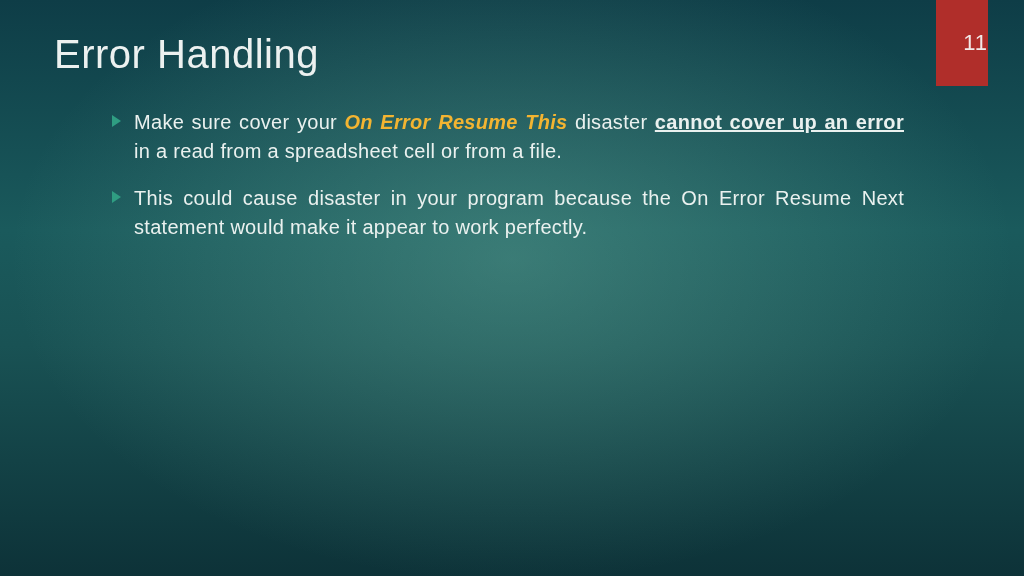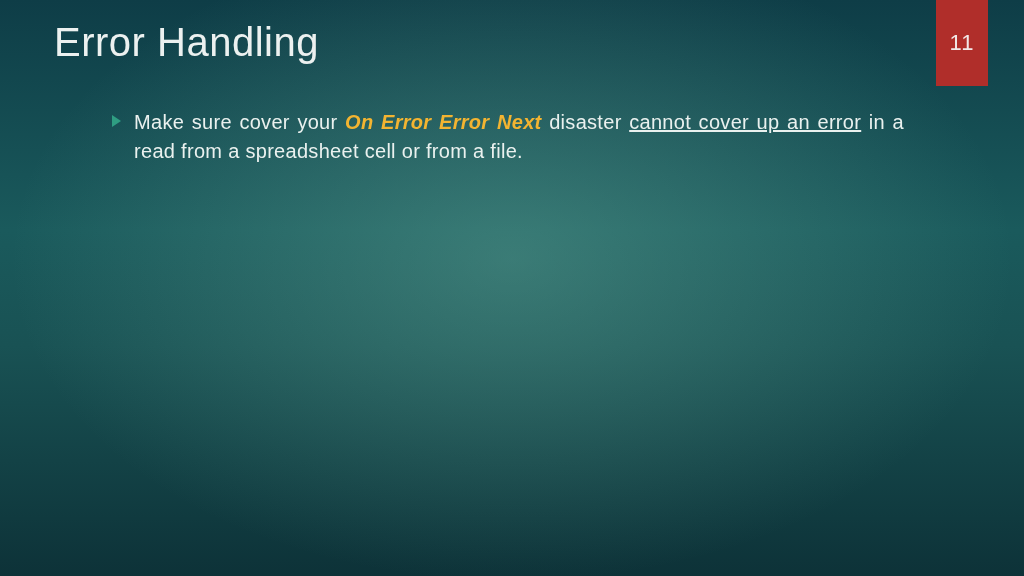--- a/index.html
+++ b/index.html
@@ -14,30 +14,30 @@
   }
   .ribbon {
     position: absolute;
     top: 0;
     right: 36px;
     width: 52px;
     height: 86px;
     background: #b02e2a;
     display: flex;
     align-items: center;
-    justify-content: center;
+    justify-content: flex-end;
     color: #f2e9e8;
     font-size: 22px;
     font-weight: 300;
     letter-spacing: 1px;
   }
   .title {
     position: absolute;
     left: 54px;
-    top: 20px;
+    top: 32px;
     font-size: 40px;
     font-weight: 300;
     color: #ecf1f0;
     letter-spacing: 0.5px;
   }
   .content {
     position: absolute;
     left: 112px;
     right: 120px;
     top: 108px;
@@ -61,34 +61,38 @@
     border-bottom: 6px solid transparent;
     border-left: 9px solid #2f9d82;
   }
   .hl {
     color: #f3b431;
     font-weight: bold;
     font-style: italic;
   }
   .ul {
     text-decoration: underline;
-    font-weight: normal;
+    font-weight: bold;
   }
 </style>
 </head>
 <body>
 
 <div class="ribbon">
   <span>11</span>
 </div>
 
 <h1 class="title">Error Handling</h1>
 
 <div class="content">
 
 
   <div class="bullet-item">
     <span class="marker"></span>
-    <span>Make sure cover your </span><span class="hl">On Error Error Next</span><span> disaster </span><span class="ul">cannot cover up an error</span><span> in a read from a spreadsheet cell or from a file.</span>
+    <span>Make sure cover your </span><span class="hl">On Error Resume This</span><span> disaster </span><span class="ul">cannot cover up an error</span><span> in a read from a spreadsheet cell or from a file.</span>
   </div>
 
+  <div class="bullet-item">
+    <span class="marker"></span>
+    <span>This could cause disaster in your program because the On Error Resume Next statement would make it appear to work perfectly.</span>
+  </div>
 
 </div>
 
 </body></html>

